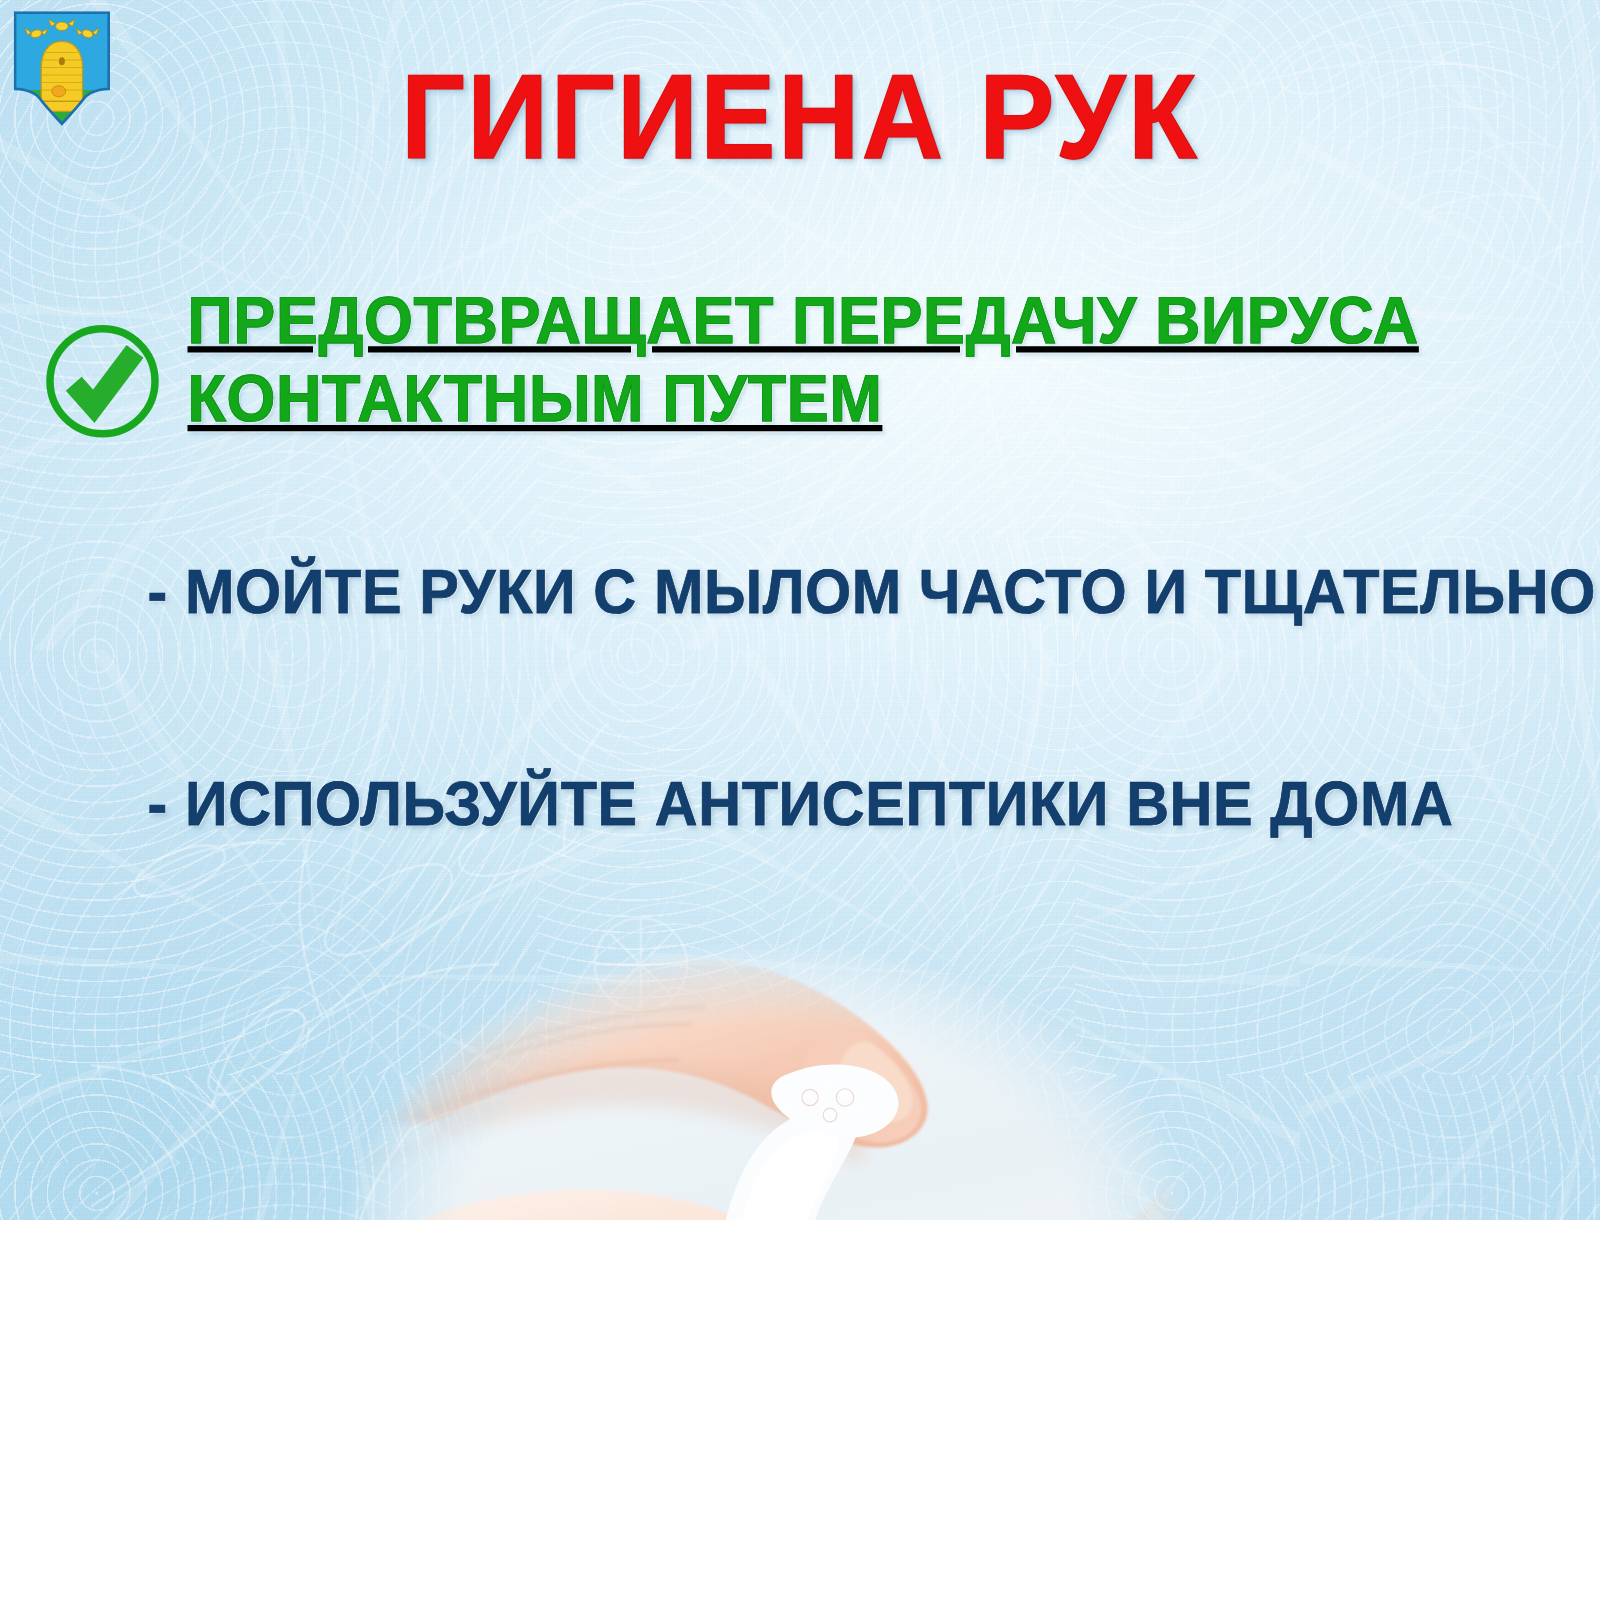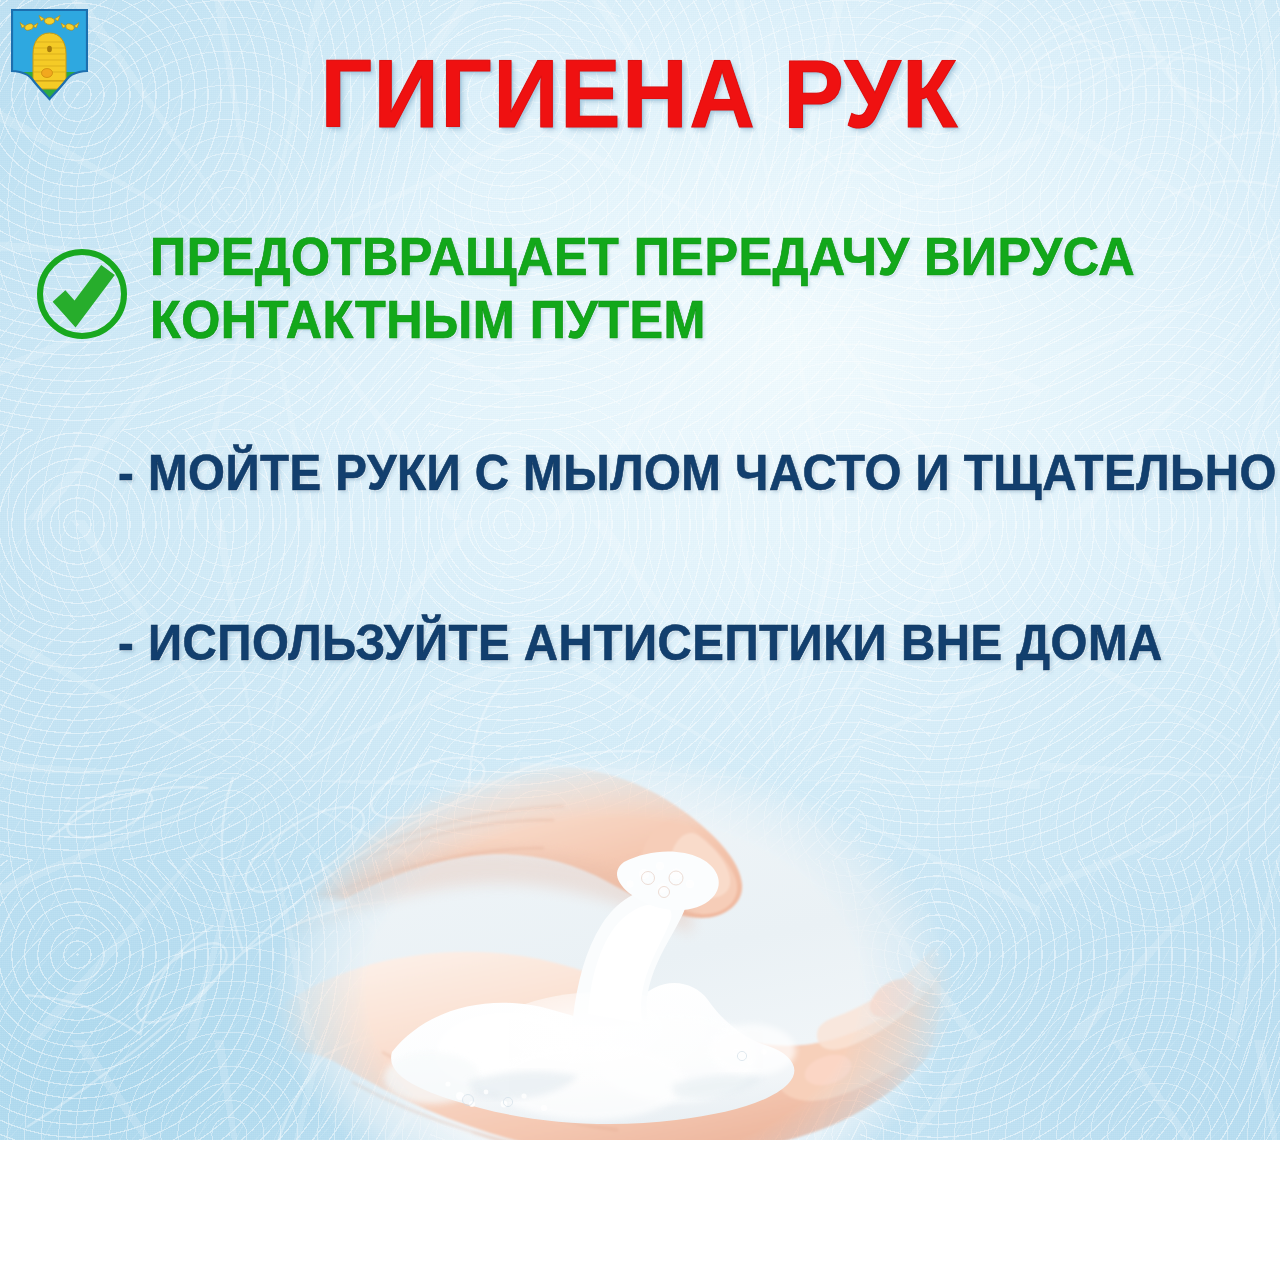--- a/index.html
+++ b/index.html
@@ -8,21 +8,21 @@
     padding: 0;
     background: #ffffff;
   }
   body {
     font-family: "Liberation Sans", sans-serif;
   }
 
   .poster {
     position: relative;
     width: 1280px;
-    height: 1140px;
+    height: 976px;
     overflow: hidden;
     background: #d6edf7;
   }
 
   
   .bg-base {
     position: absolute;
     inset: 0;
     background:
       radial-gradient(ellipse 70% 55% at 62% 30%, #f2fbfe 0%, #e2f3fb 42%, #cfe9f6 78%, #c4e3f3 100%);
@@ -112,22 +112,23 @@
     -webkit-text-stroke: 1px #e01010;
   }
 
   
   .claim-row {
     position: absolute;
     left: 34px;
     top: 224px;
     width: 1010px;
     display: flex;
-    align-items: center;
+    align-items: flex-end;
     gap: 20px;
+    text-decoration: underline;
   }
   .check-badge {
     flex: 0 0 auto;
     width: 96px;
     height: 92px;
     margin-top: 12px;
   }
   .claim-text {
     font-family: "Liberation Sans Narrow", "Liberation Sans", sans-serif;
     font-weight: 700;

